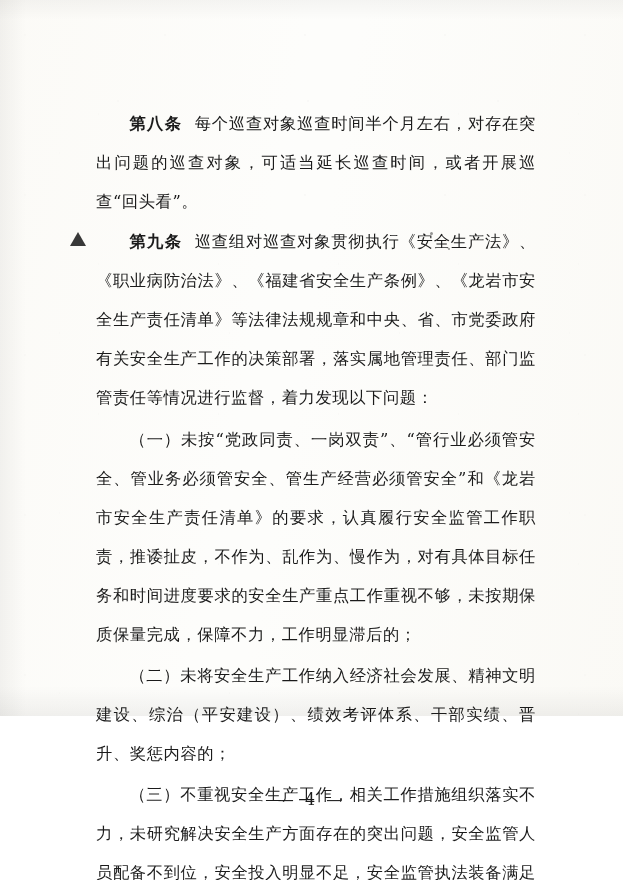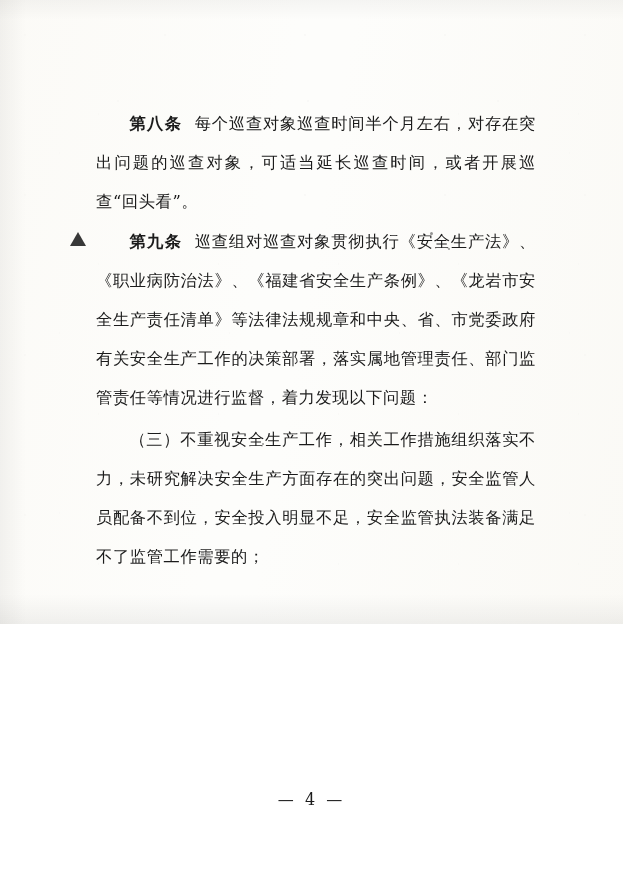--- a/index.html
+++ b/index.html
@@ -9,21 +9,21 @@
   body {
     width: 623px;
     height: 880px;
     background: #ffffff;
     font-family: "DejaVu Serif", "Liberation Serif", serif;
     overflow: hidden;
   }
   #page {
     position: relative;
     width: 623px;
-    height: 624px;
+    height: 716px;
     background: #fdfdfb;
     background-image:
       radial-gradient(circle at 18% 22%, rgba(0,0,0,0.020) 0 1px, transparent 1px),
       radial-gradient(circle at 62% 48%, rgba(0,0,0,0.018) 0 1px, transparent 1px),
       radial-gradient(circle at 82% 76%, rgba(0,0,0,0.016) 0 1px, transparent 1px),
       radial-gradient(circle at 35% 85%, rgba(0,0,0,0.014) 0 1px, transparent 1px);
     background-size: 140px 160px, 190px 210px, 120px 150px, 170px 180px;
   }
   .paper-tint {
     position: absolute;
@@ -126,21 +126,27 @@
 
     <p class="para indent">
       <span class="clause-label">第八条</span><span>每个巡查对象巡查时间半个月左右，对存在突出问题的巡查对象，可适当延长巡查时间，或者开展巡查“回头看”。</span>
     </p>
 
     <p class="para indent mark-wrap">
       <span class="tri-mark"></span>
       <span class="clause-label">第九条</span><span>巡查组对巡查对象贯彻执行《安全生产法》、《职业病防治法》、《福建省安全生产条例》、《龙岩市安全生产责任清单》等法律法规规章和中央、省、市党委政府有关安全生产工作的决策部署，落实属地管理责任、部门监管责任等情况进行监督，着力发现以下问题：</span>
     </p>
 
+    <p class="para indent">
+      <span>（一）未按“党政同责、一岗双责”、“管行业必须管安全、管业务必须管安全、管生产经营必须管安全”和《龙岩市安全生产责任清单》的要求，认真履行安全监管工作职责，推诿扯皮，不作为、乱作为、慢作为，对有具体目标任务和时间进度要求的安全生产重点工作重视不够，未按期保质保量完成，保障不力，工作明显滞后的；</span>
+    </p>
 
+    <p class="para indent">
+      <span>（二）未将安全生产工作纳入经济社会发展、精神文明建设、综治（平安建设）、绩效考评体系、干部实绩、晋升、奖惩内容的；</span>
+    </p>
 
     <p class="para indent">
       <span>（三）不重视安全生产工作，相关工作措施组织落实不力，未研究解决安全生产方面存在的突出问题，安全监管人员配备不到位，安全投入明显不足，安全监管执法装备满足不了监管工作需要的；</span>
     </p>
 
   </div>
 
   <div id="footer">— 4 —</div>
 </div>
 

